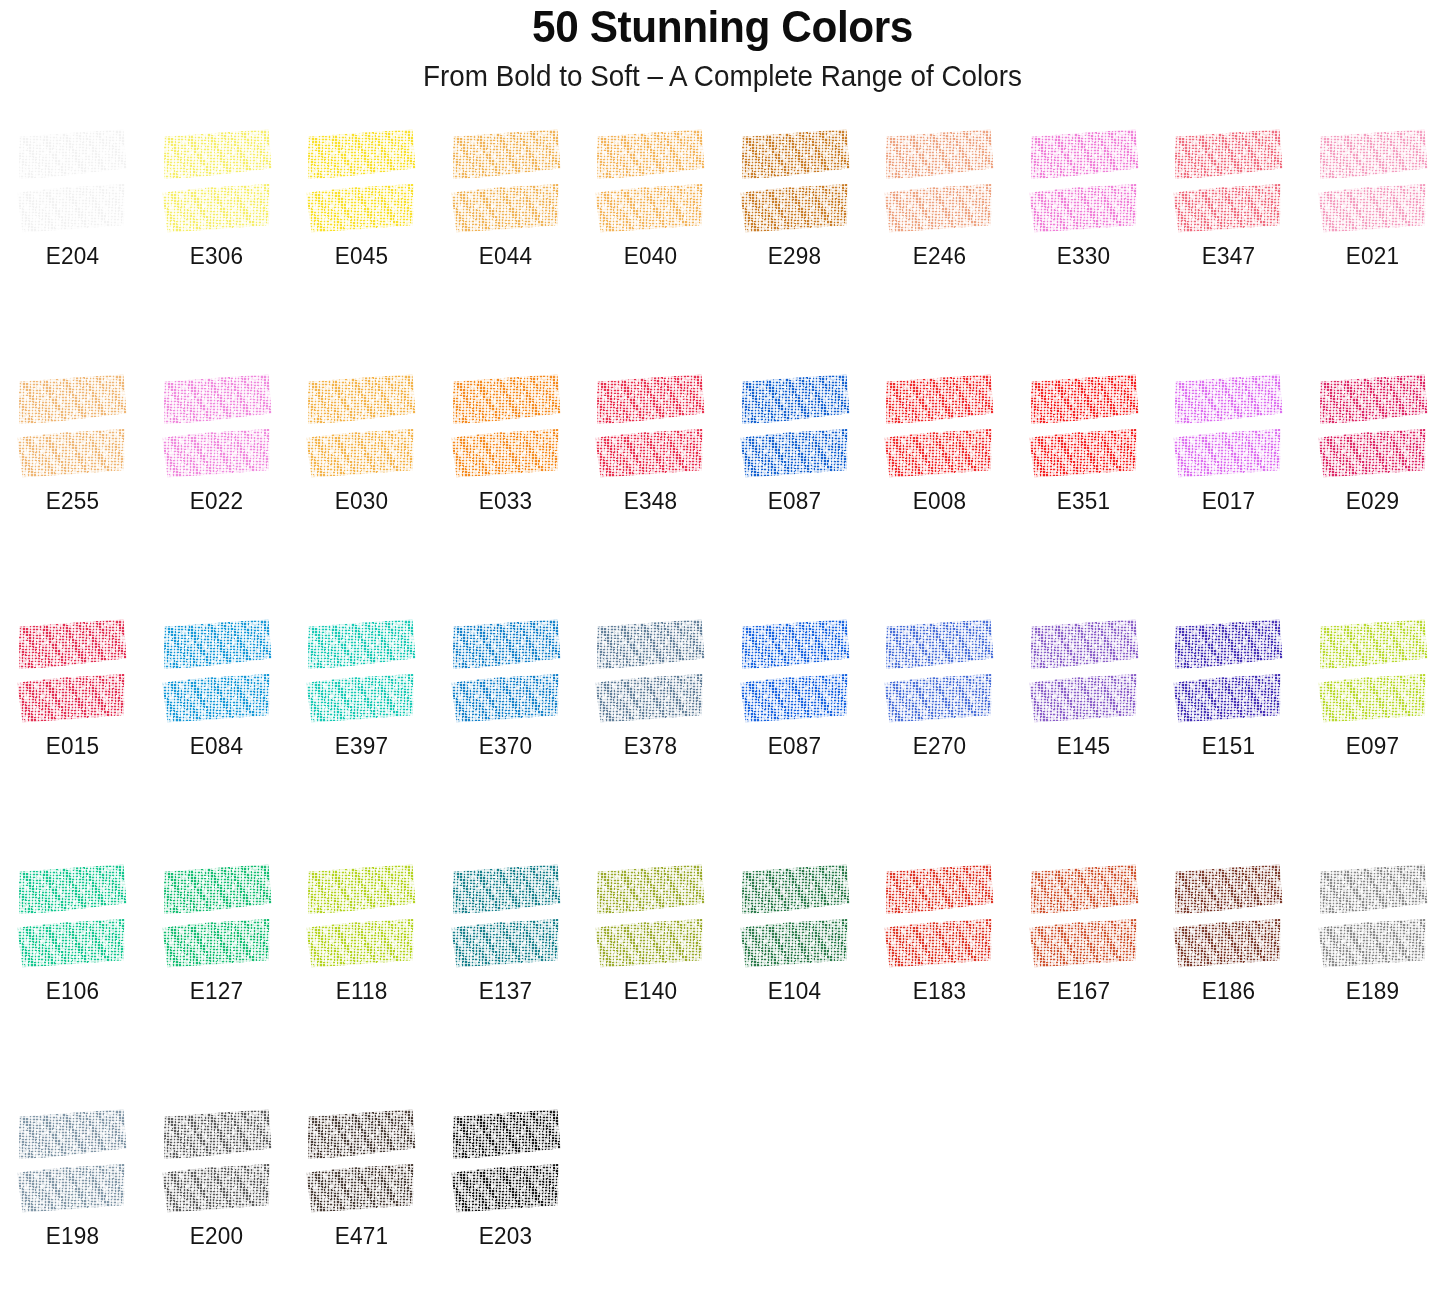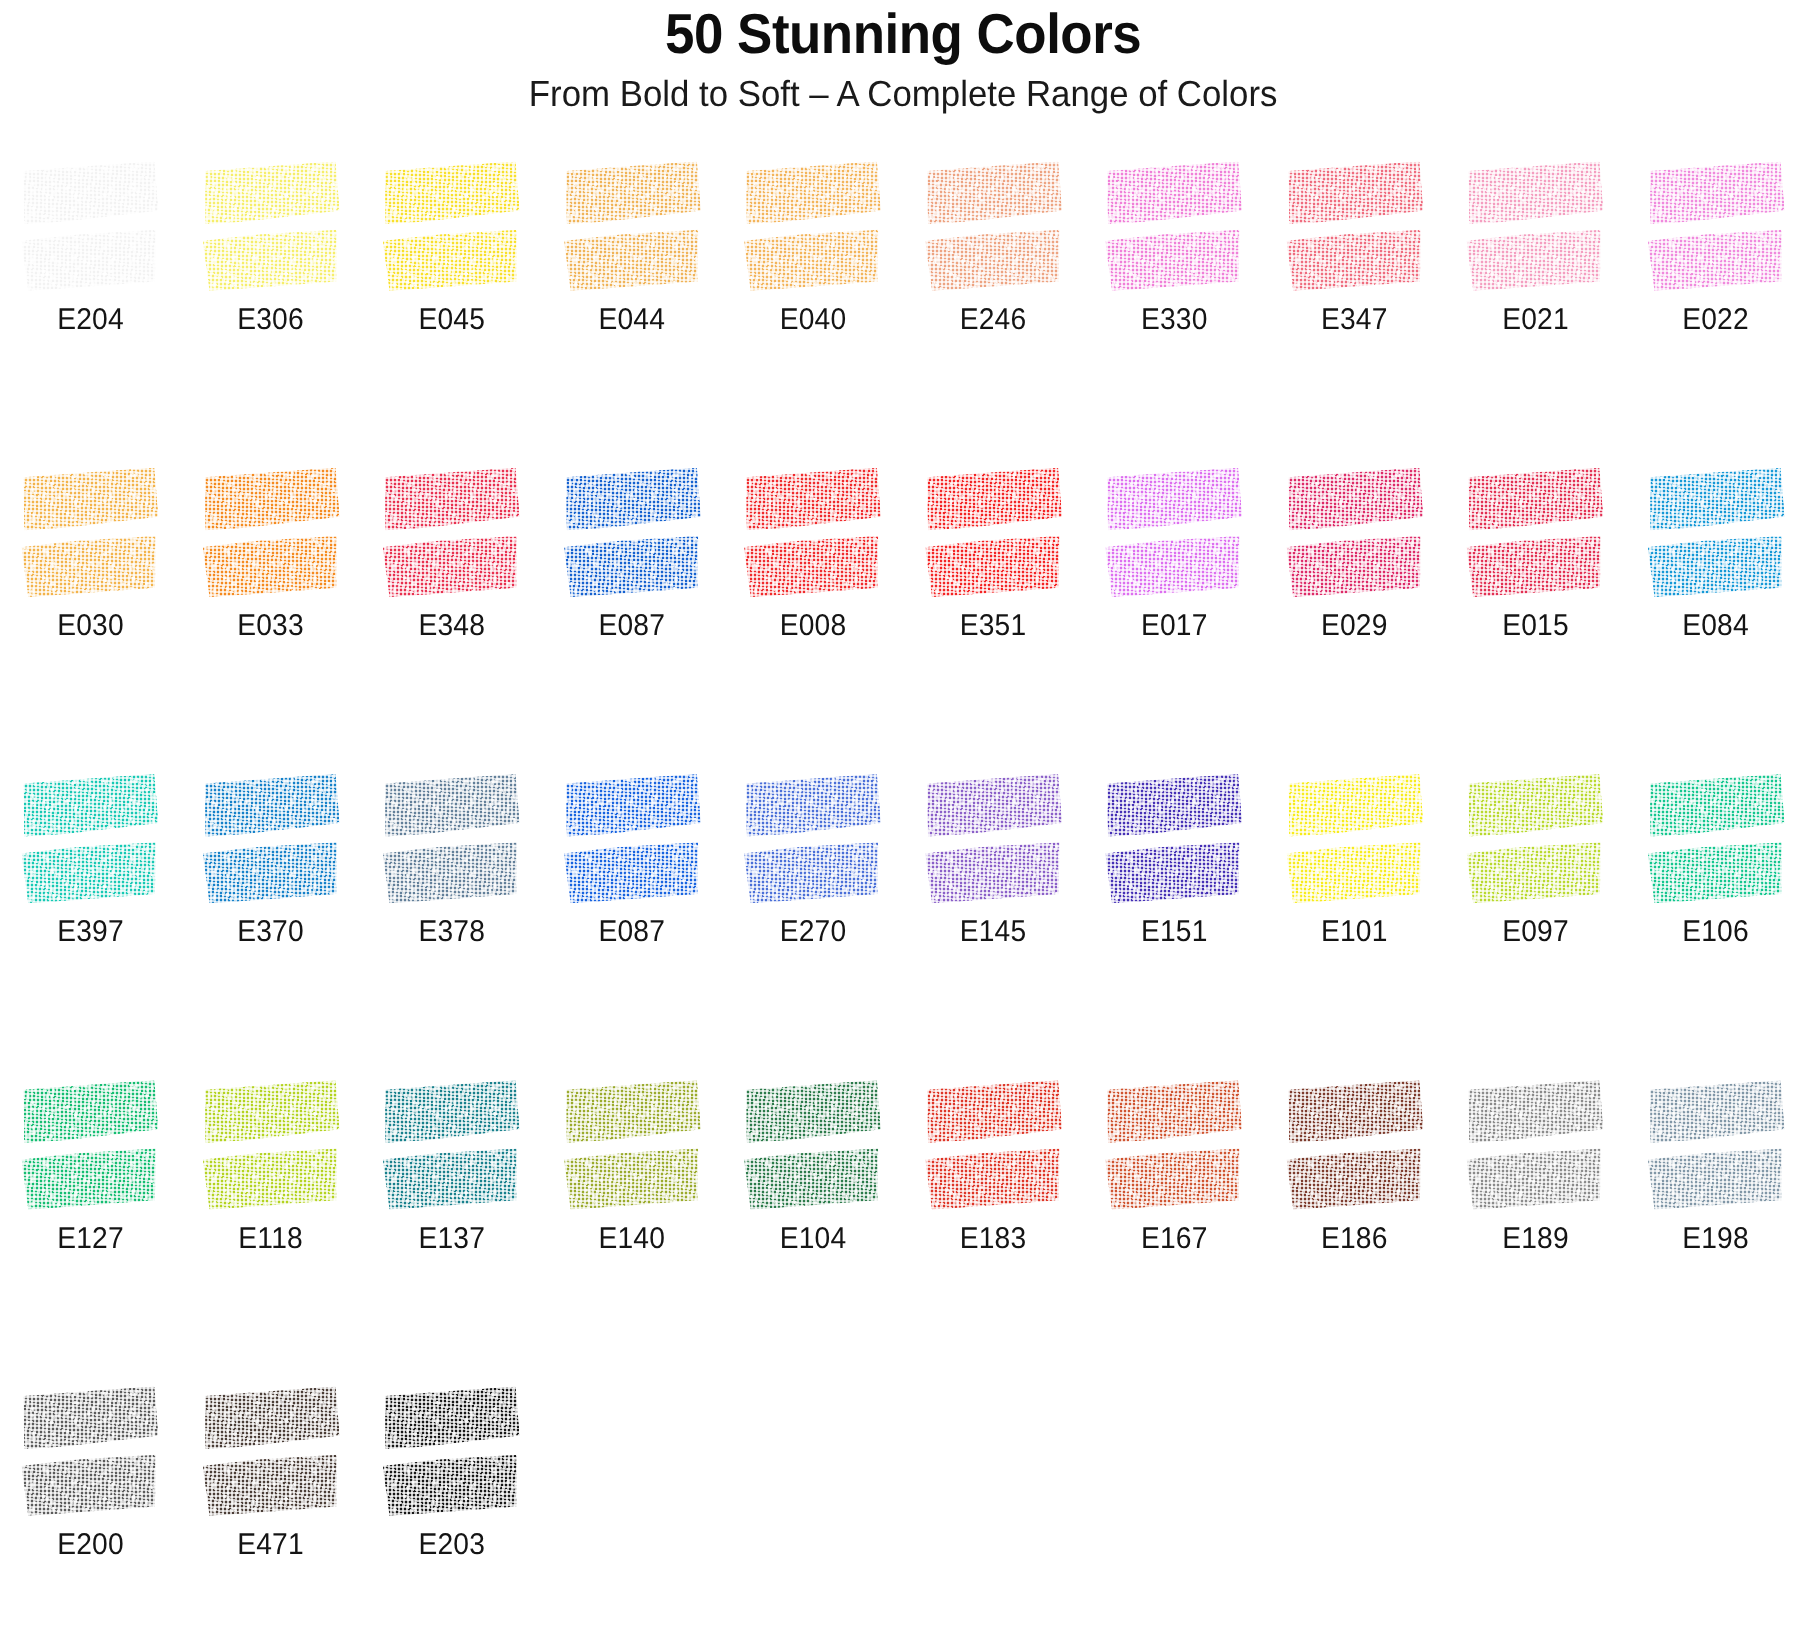--- a/index.html
+++ b/index.html
@@ -180,20 +180,29 @@
       <div class="swatch-mark">
         <div class="band band-top" style="background: rgb(243, 180, 90);"></div>
         <div class="band band-bottom" style="background: rgb(243, 180, 90);"></div>
         <div class="gap"></div>
         <div class="grain"></div>
       </div>
       <div class="swatch-label">E040</div>
     </div>
     <div class="swatch-cell">
       <div class="swatch-mark">
+        <div class="band band-top" style="background: rgb(201, 124, 39);"></div>
+        <div class="band band-bottom" style="background: rgb(201, 124, 39);"></div>
+        <div class="gap"></div>
+        <div class="grain"></div>
+      </div>
+      <div class="swatch-label">E298</div>
+    </div>
+    <div class="swatch-cell">
+      <div class="swatch-mark">
         <div class="band band-top" style="background: rgb(237, 163, 129);"></div>
         <div class="band band-bottom" style="background: rgb(237, 163, 129);"></div>
         <div class="gap"></div>
         <div class="grain"></div>
       </div>
       <div class="swatch-label">E246</div>
     </div>
     <div class="swatch-cell">
       <div class="swatch-mark">
         <div class="band band-top" style="background: rgb(240, 127, 216);"></div>
@@ -216,20 +225,29 @@
       <div class="swatch-mark">
         <div class="band band-top" style="background: rgb(244, 158, 192);"></div>
         <div class="band band-bottom" style="background: rgb(244, 158, 192);"></div>
         <div class="gap"></div>
         <div class="grain"></div>
       </div>
       <div class="swatch-label">E021</div>
     </div>
     <div class="swatch-cell">
       <div class="swatch-mark">
+        <div class="band band-top" style="background: rgb(239, 182, 117);"></div>
+        <div class="band band-bottom" style="background: rgb(239, 182, 117);"></div>
+        <div class="gap"></div>
+        <div class="grain"></div>
+      </div>
+      <div class="swatch-label">E255</div>
+    </div>
+    <div class="swatch-cell">
+      <div class="swatch-mark">
         <div class="band band-top" style="background: rgb(240, 137, 221);"></div>
         <div class="band band-bottom" style="background: rgb(240, 137, 221);"></div>
         <div class="gap"></div>
         <div class="grain"></div>
       </div>
       <div class="swatch-label">E022</div>
     </div>
     <div class="swatch-cell">
       <div class="swatch-mark">
         <div class="band band-top" style="background: rgb(243, 179, 74);"></div>
@@ -378,29 +396,20 @@
       <div class="swatch-mark">
         <div class="band band-top" style="background: rgb(69, 48, 181);"></div>
         <div class="band band-bottom" style="background: rgb(69, 48, 181);"></div>
         <div class="gap"></div>
         <div class="grain"></div>
       </div>
       <div class="swatch-label">E151</div>
     </div>
     <div class="swatch-cell">
       <div class="swatch-mark">
-        <div class="band band-top" style="background: rgb(248, 236, 28);"></div>
-        <div class="band band-bottom" style="background: rgb(248, 236, 28);"></div>
-        <div class="gap"></div>
-        <div class="grain"></div>
-      </div>
-      <div class="swatch-label">E101</div>
-    </div>
-    <div class="swatch-cell">
-      <div class="swatch-mark">
         <div class="band band-top" style="background: rgb(185, 217, 46);"></div>
         <div class="band band-bottom" style="background: rgb(185, 217, 46);"></div>
         <div class="gap"></div>
         <div class="grain"></div>
       </div>
       <div class="swatch-label">E097</div>
     </div>
     <div class="swatch-cell">
       <div class="swatch-mark">
         <div class="band band-top" style="background: rgb(19, 198, 142);"></div>

